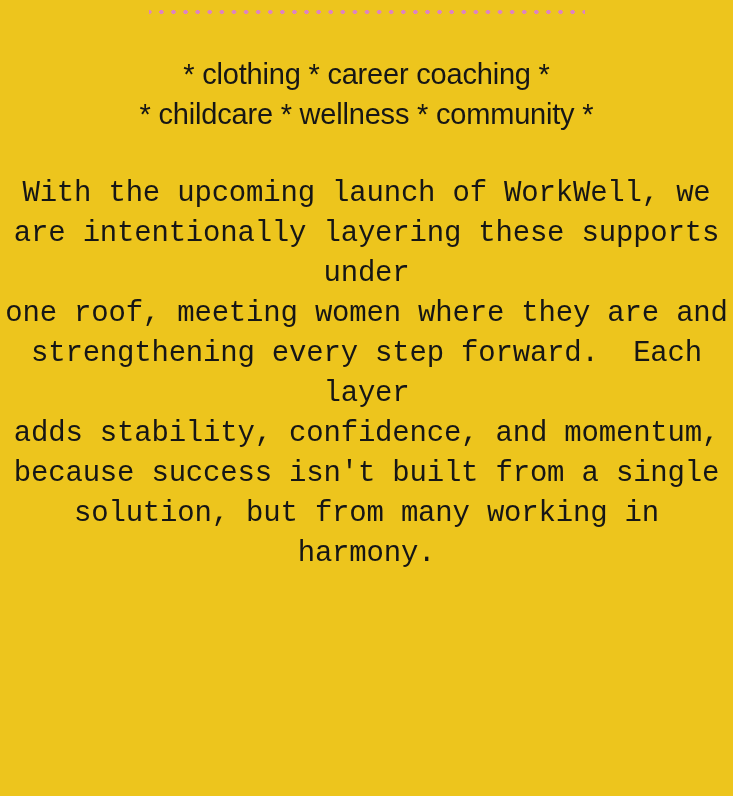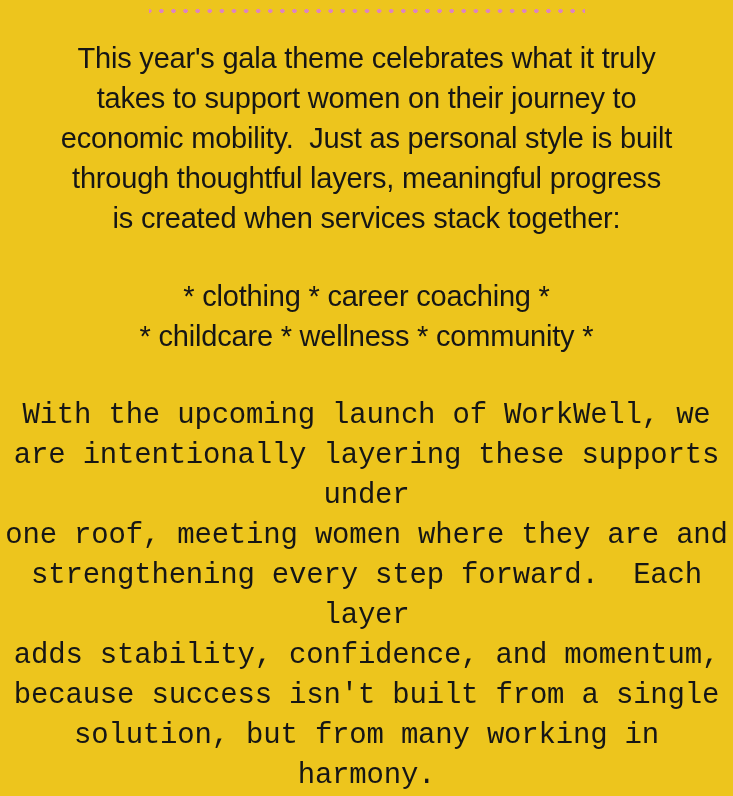--- a/index.html
+++ b/index.html
@@ -54,25 +54,20 @@
   .services{ margin-top: 38px; }
   .closing { margin-top: 40px; font-family: Liberation Mono, monospace; }
 </style>
 </head>
 <body>
 
 <div class="slide">
 
   <div class="divider"></div>
 
-  <p class="para intro">This year's gala theme celebrates what it truly
-takes to support women on their journey to
-economic mobility.  Just as personal style is built
-through thoughtful layers, meaningful progress
-is created when services stack together:</p>
 
   <p class="para services">* clothing * career coaching *
 * childcare * wellness * community *</p>
 
   <p class="para closing">With the upcoming launch of WorkWell, we
 are intentionally layering these supports under
 one roof, meeting women where they are and
 strengthening every step forward.  Each layer
 adds stability, confidence, and momentum,
 because success isn't built from a single

